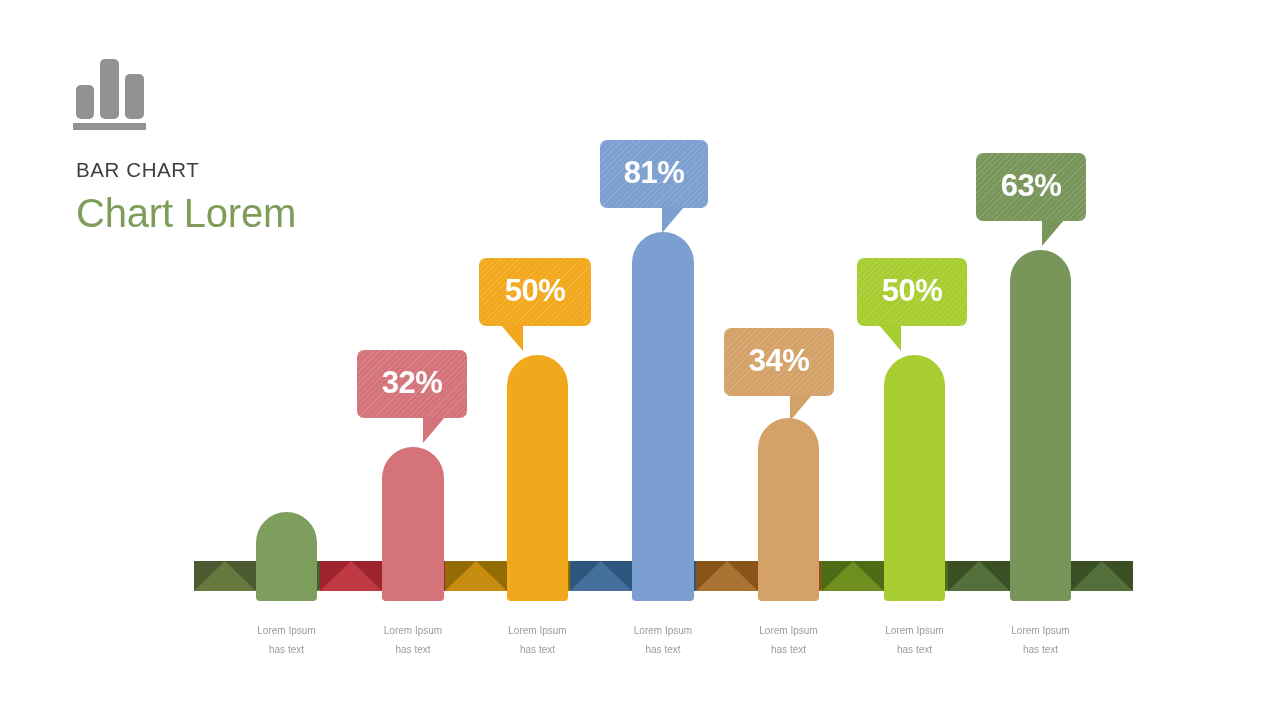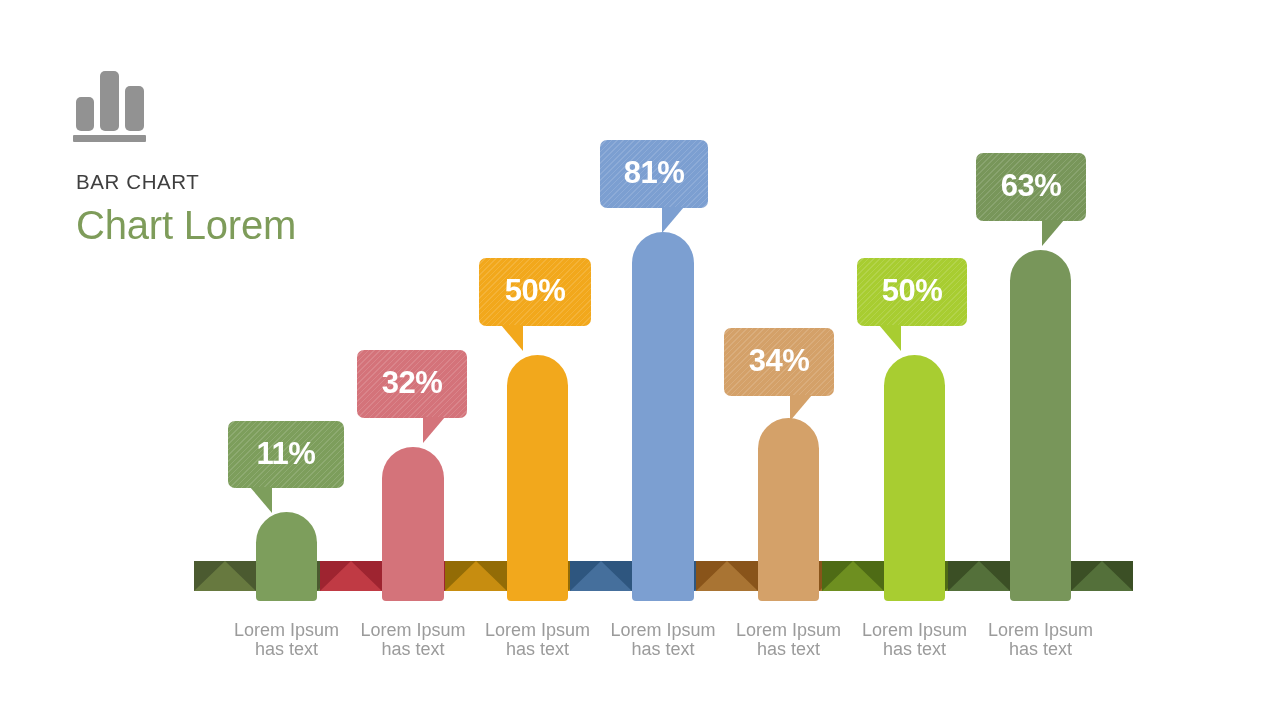--- a/index.html
+++ b/index.html
@@ -5,21 +5,21 @@
   * { box-sizing: border-box; margin: 0; padding: 0; }
   html, body {
     width: 1280px; height: 720px;
     background: #ffffff;
     font-family: "Liberation Sans", sans-serif;
     overflow: hidden;
   }
   #stage { position: relative; width: 1280px; height: 720px; background: #fff; }
 
   
-  #header { position: absolute; left: 76px; top: 70px; }
+  #header { position: absolute; left: 76px; top: 58px; }
   #logo { position: relative; width: 68px; height: 72px; }
   #logo .lb { position: absolute; background: #929292; border-radius: 5px; }
   #logo .lb1 { left: 0px;  bottom: 11px; width: 18px; height: 34px; }
   #logo .lb2 { left: 24px; bottom: 11px; width: 19px; height: 60px; }
   #logo .lb3 { left: 49px; bottom: 11px; width: 19px; height: 45px; }
   #logo .lbase { position: absolute; left: -3px; bottom: 0px; width: 73px; height: 7px;
                  background: #929292; border-radius: 1px; }
   #eyebrow { margin-top: 28px; font-size: 20.5px; letter-spacing: 0.6px;
              color: #3f3f3f; font-weight: 400; white-space: nowrap; }
   #maintitle { margin-top: 9px; font-size: 40px; color: #7e9c5a;
@@ -43,21 +43,21 @@
             display: flex; align-items: center; justify-content: center;
             font-weight: bold; letter-spacing: -0.5px;
             background-image: repeating-linear-gradient(135deg,
               rgba(255,255,255,0.13) 0px, rgba(255,255,255,0.13) 1px,
               rgba(0,0,0,0) 1px, rgba(0,0,0,0) 4px); }
   .bubble span { position: relative; top: -1px; }
   .tail { position: absolute; width: 0; height: 0; }
   .tail.r { border-top: 26px solid currentColor; border-right: 22px solid transparent; }
   .tail.l { border-top: 26px solid currentColor; border-left: 22px solid transparent; }
 
-  .xlabel { position: absolute; text-align: center; font-size: 18px;
+  .xlabel { position: absolute; text-align: center; font-size: 10px;
             line-height: 19px; color: #9b9b9b; white-space: pre-line; }
 </style>
 </head>
 <body>
 
 <div id="stage">
 
   <div id="header">
     <div id="logo">
       <div class="lb lb1"></div>
@@ -73,24 +73,20 @@
       <div class="col" style="left: 0px; top: 0px; width: 1280px; height: 720px; pointer-events: none;">
         <div class="ribwing left" style="top: 561px; position: absolute; left: 194px; width: 62px; overflow: hidden;">
           <div class="ribflat" style="left: 0px; width: 62px; background: rgb(75, 90, 48);"></div>
           <div class="tri" style="left: 0px; border-bottom: 30px solid rgb(103, 121, 63);"></div>
         </div>
         <div class="ribwing right" style="top: 561px; position: absolute; left: 317px; width: 62px; overflow: hidden;">
           <div class="ribflat" style="left: 0px; width: 62px; background: rgb(75, 90, 48);"></div>
           <div class="tri" style="left: 0px; border-bottom: 30px solid rgb(103, 121, 63);"></div>
         </div>
         <div class="bar" style="position: absolute; left: 256px; top: 512px; width: 61px; height: 89px; background: rgb(125, 158, 92); border-top-left-radius: 30.5px; border-top-right-radius: 30.5px; pointer-events: auto;"></div>
-        <div class="bubble" style="left: 228px; top: 421px; width: 116px; height: 67px; background-color: rgb(125, 158, 92); font-size: 31px; color: rgb(255, 255, 255);">
-          <span>11%</span>
-          <div class="tail l" style="color: rgb(125, 158, 92); top: 66px; left: 22px;"></div>
-        </div>
         <div class="xlabel" style="left: 211.5px; top: 621px; width: 150px;">Lorem Ipsum
 has text</div>
       </div>
       <div class="col" style="left: 0px; top: 0px; width: 1280px; height: 720px; pointer-events: none;">
         <div class="ribwing left" style="top: 561px; position: absolute; left: 320px; width: 62px; overflow: hidden;">
           <div class="ribflat" style="left: 0px; width: 62px; background: rgb(158, 36, 48);"></div>
           <div class="tri" style="left: 0px; border-bottom: 30px solid rgb(192, 58, 68);"></div>
         </div>
         <div class="ribwing right" style="top: 561px; position: absolute; left: 444px; width: 62px; overflow: hidden;">
           <div class="ribflat" style="left: 0px; width: 62px; background: rgb(158, 36, 48);"></div>

